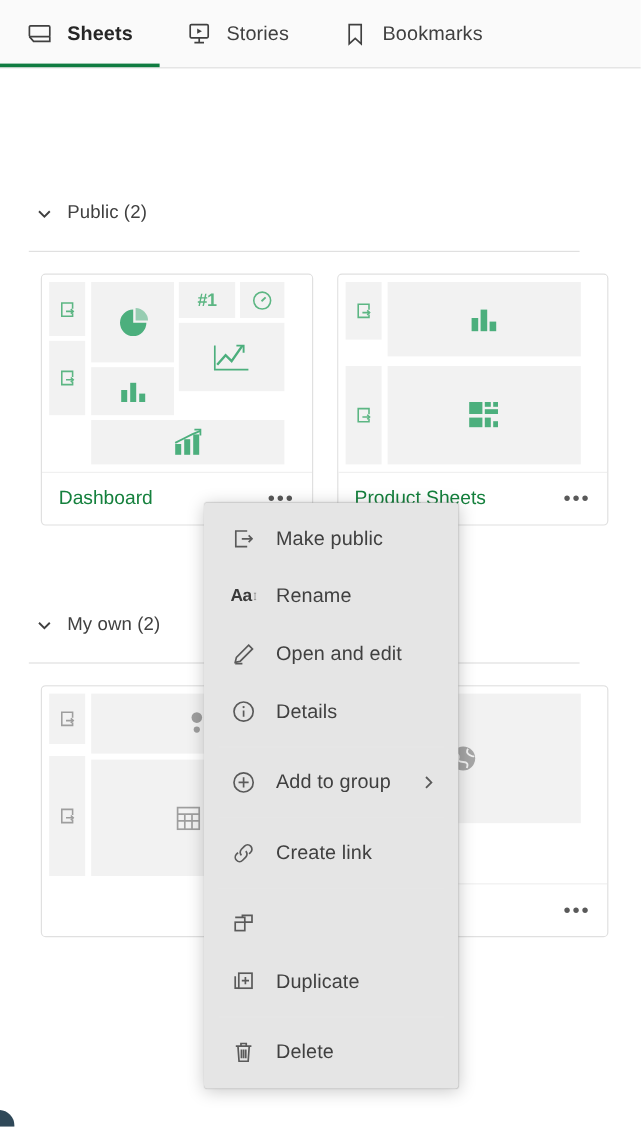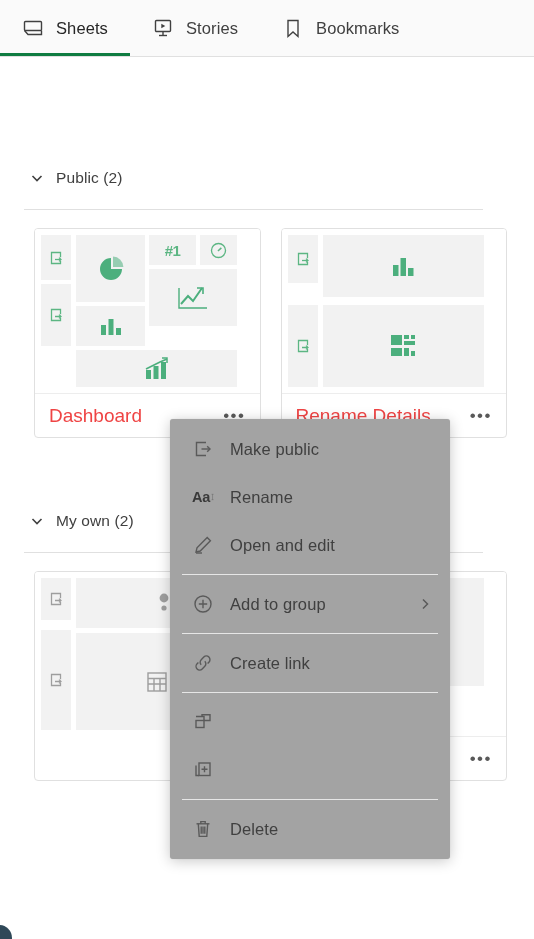--- a/index.html
+++ b/index.html
@@ -26,21 +26,21 @@
     padding: 0 22px;
     cursor: pointer;
     position: relative;
   }
   .tab .tlabel {
     font-size: 16.5px;
     color: #404040;
     letter-spacing: .1px;
     white-space: nowrap;
   }
-  .tab.active .tlabel { color: #262626; font-weight: 400; }
+  .tab.active .tlabel { color: #262626; font-weight: 700; }
   .tab.active::after {
     content: "";
     position: absolute; left: 0; right: 0; bottom: 0;
     height: 3px; background: #107c41;
   }
   .tab .ticon { width: 22px; height: 22px; display: block; color: #404040; }
   .tab .ticon svg { display: block; }
 
   
   .section { position: absolute; left: 0; width: 507px; margin-top: 23px; }
@@ -81,29 +81,29 @@
   }
   .tile.plain { background: #f2f2f2; }
   .tile svg { display: block; }
   .tile .hash { font-size: 15px; font-weight: 700; color: #5cb683; letter-spacing: -.5px; }
   .card-foot {
     height: 44px;
     border-top: 1px solid #ededed;
     display: flex; align-items: center; justify-content: space-between;
     padding: 0 14px 0 14px;
   }
-  .card-name { font-size: 19px; color: #ef4444; white-space: nowrap; overflow: hidden; text-align: center; }
+  .card-name { font-size: 16px; color: #15803d; white-space: nowrap; overflow: hidden; text-align: center; }
   .dots { color: #595959; font-size: 17px; letter-spacing: 1.5px; line-height: 1; cursor: pointer; }
 
   
   .ctxmenu {
     position: absolute;
     left: 170px; top: 419px;
-    width: 280px;
-    background: #a3a3a3;
+    width: 212px;
+    background: #e5e5e5;
     border-radius: 3px;
     box-shadow: 0 2px 14px rgba(0,0,0,.22), 0 0 1px rgba(0,0,0,.18);
     padding: 6px 0 6px 0;
     z-index: 50;
   }
   .mi {
     height: 48px;
     display: flex; align-items: center;
     padding: 0 18px 0 22px;
     gap: 16px;
@@ -271,21 +271,21 @@
               <rect x="22" y="2" width="4" height="4" fill="#4caf7d"></rect>
               <rect x="15" y="8" width="11" height="4" fill="#4caf7d"></rect>
               <rect x="2" y="15" width="11" height="8" fill="#4caf7d"></rect>
               <rect x="15" y="15" width="5" height="8" fill="#4caf7d"></rect>
               <rect x="22" y="18" width="4" height="5" fill="#4caf7d"></rect>
             </svg>
           </div>
         </div>
       </div>
       <div class="card-foot">
-        <span class="card-name">Rename Details</span>
+        <span class="card-name">Product Sheets</span>
         <span class="dots">•••</span>
       </div>
     </div>
 
   </div>
 </div>
 
 <div class="section" style="top:481px;">
 
   <div class="sec-head">
@@ -380,20 +380,30 @@
   <div class="mi">
     <span class="micon">
       <svg viewBox="0 0 22 22" fill="none" stroke="currentColor" stroke-width="1.4">
         <path d="M15.2 3.6 l3.2 3.2 L8.2 17 l-4.2 1 l1 -4.2 z"></path>
         <path d="M4 19 h6"></path>
       </svg>
     </span>
     <span class="mlabel">Open and edit</span>
   </div>
 
+  <div class="mi">
+    <span class="micon">
+      <svg viewBox="0 0 22 22" fill="none" stroke="currentColor" stroke-width="1.4">
+        <circle cx="11" cy="11" r="8"></circle>
+        <path d="M11 10 v5.2"></path>
+          <circle cx="11" cy="7.2" r=".95" fill="currentColor" stroke="none"></circle>
+      </svg>
+    </span>
+    <span class="mlabel">Details</span>
+  </div>
 
   <div class="msep"></div>
 
   <div class="mi">
     <span class="micon">
       <svg viewBox="0 0 22 22" fill="none" stroke="currentColor" stroke-width="1.4">
         <circle cx="11" cy="11" r="8"></circle>
         <path d="M11 6.8 v8.4 M6.8 11 h8.4"></path>
       </svg>
     </span>
@@ -430,20 +440,21 @@
   </div>
 
   <div class="mi">
     <span class="micon">
       <svg viewBox="0 0 22 22" fill="none" stroke="currentColor" stroke-width="1.4">
         <path d="M4 6.5 v10 h3"></path>
         <rect x="7" y="4" width="11" height="12.5"></rect>
         <path d="M12.5 7.2 v6 M9.5 10.2 h6"></path>
       </svg>
     </span>
+    <span class="mlabel">Duplicate</span>
   </div>
 
   <div class="msep"></div>
 
   <div class="mi">
     <span class="micon">
       <svg viewBox="0 0 22 22" fill="none" stroke="currentColor" stroke-width="1.4">
         <path d="M4.5 5.8 h13"></path>
         <path d="M8.8 5.8 V3.6 h4.4 v2.2"></path>
         <path d="M6.3 5.8 l.9 12.6 h7.6 l.9 -12.6"></path>

